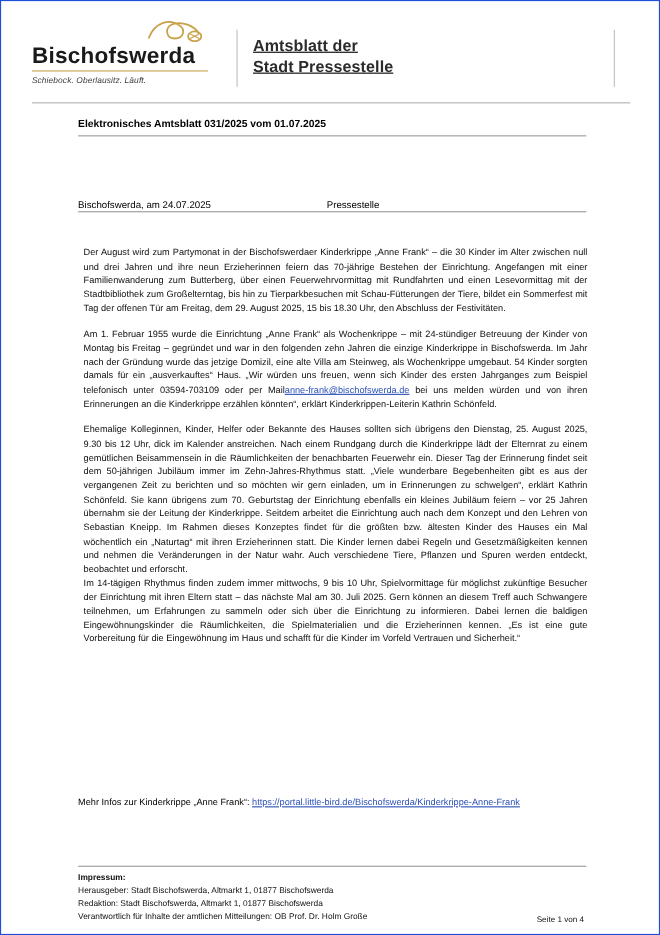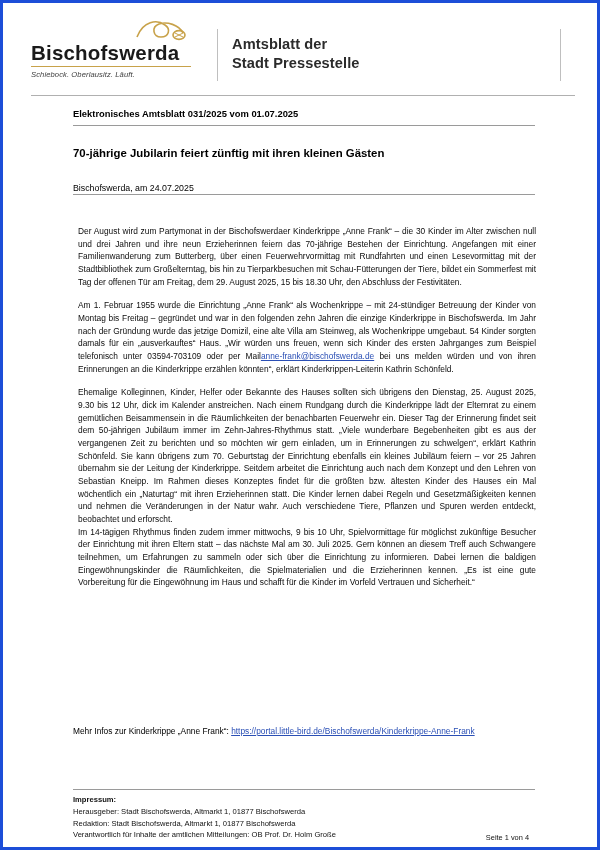--- a/index.html
+++ b/index.html
@@ -14,21 +14,21 @@
     color: #000000;
     position: relative;
     overflow: hidden;
   }
   .page {
     position: absolute;
     left: 0; top: 0;
     width: 600px;
     height: 850px;
     background: #fff;
-    border: 3px solid #1d4ed8;
+    border: 1px solid #1d4ed8;
     box-sizing: border-box;
   }
   
   .masthead {
     position: absolute;
     left: 28px;
     top: 26px;
     width: 544px;
     height: 56px;
     display: flex;
@@ -69,20 +69,21 @@
   }
   .divider-v {
     width: 1px;
     background: #bfbfbf;
     height: 52px;
     margin: 0 14px 0 4px;
   }
   .title-block {
     flex: 1;
     padding-top: 6px;
+    text-decoration: underline;
   }
   .title-line {
     font-size: 14.6px;
     font-weight: bold;
     color: #2b2b2b;
     line-height: 1.28;
     letter-spacing: 0.1px;
   }
   .right-block {
     width: 172px;
@@ -241,24 +242,24 @@
     </div>
 
     <div class="divider-v"></div>
 
   </div>
   <div class="head-rule"></div>
 
   <div class="issue-line">Elektronisches Amtsblatt 031/2025 vom 01.07.2025</div>
   <div class="issue-rule"></div>
 
-  <div class="headline">70-jährige Jubilarin feiert zünftig mit ihren kleinen Gästen</div>
 
   <div class="subline">
     <div class="left">Bischofswerda, am 24.07.2025</div>
+    <div class="right">Pressestelle</div>
   </div>
   <div class="sub-rule"></div>
 
   <div class="body-text">
     <p>Der August wird zum Partymonat in der Bischofswerdaer Kinderkrippe „Anne Frank“ – die 30 Kinder im Alter zwischen null und drei Jahren und ihre neun Erzieherinnen feiern das 70-jährige Bestehen der Einrichtung. Angefangen mit einer Familienwanderung zum Butterberg, über einen Feuerwehrvormittag mit Rundfahrten und einen Lesevormittag mit der Stadtbibliothek zum Großelterntag, bis hin zu Tierparkbesuchen mit Schau-Fütterungen der Tiere, bildet ein Sommerfest mit Tag der offenen Tür am Freitag, dem 29. August 2025, 15 bis 18.30 Uhr, den Abschluss der Festivitäten.</p>
     <p><span>Am 1. Februar 1955 wurde die Einrichtung „Anne Frank“ als Wochenkrippe – mit 24-stündiger Betreuung der Kinder von Montag bis Freitag – gegründet und war in den folgenden zehn Jahren die einzige Kinderkrippe in Bischofswerda. Im Jahr nach der Gründung wurde das jetzige Domizil, eine alte Villa am Steinweg, als Wochenkrippe umgebaut. 54 Kinder sorgten damals für ein „ausverkauftes“ Haus. „Wir würden uns freuen, wenn sich Kinder des ersten Jahrganges zum Beispiel telefonisch unter 03594-703109 oder per Mail</span><a class="link" href="#">anne-frank@bischofswerda.de</a><span> bei uns melden würden und von ihren Erinnerungen an die Kinderkrippe erzählen könnten“, erklärt Kinderkrippen-Leiterin Kathrin Schönfeld.</span></p>
     <p style="margin-bottom:0">Ehemalige Kolleginnen, Kinder, Helfer oder Bekannte des Hauses sollten sich übrigens den Dienstag, 25. August 2025, 9.30 bis 12 Uhr, dick im Kalender anstreichen. Nach einem Rundgang durch die Kinderkrippe lädt der Elternrat zu einem gemütlichen Beisammensein in die Räumlichkeiten der benachbarten Feuerwehr ein. Dieser Tag der Erinnerung findet seit dem 50-jährigen Jubiläum immer im Zehn-Jahres-Rhythmus statt. „Viele wunderbare Begebenheiten gibt es aus der vergangenen Zeit zu berichten und so möchten wir gern einladen, um in Erinnerungen zu schwelgen“, erklärt Kathrin Schönfeld. Sie kann übrigens zum 70. Geburtstag der Einrichtung ebenfalls ein kleines Jubiläum feiern – vor 25 Jahren übernahm sie der Leitung der Kinderkrippe. Seitdem arbeitet die Einrichtung auch nach dem Konzept und den Lehren von Sebastian Kneipp. Im Rahmen dieses Konzeptes findet für die größten bzw. ältesten Kinder des Hauses ein Mal wöchentlich ein „Naturtag“ mit ihren Erzieherinnen statt. Die Kinder lernen dabei Regeln und Gesetzmäßigkeiten kennen und nehmen die Veränderungen in der Natur wahr. Auch verschiedene Tiere, Pflanzen und Spuren werden entdeckt, beobachtet und erforscht.</p>
     <p style="margin-top:0">Im 14-tägigen Rhythmus finden zudem immer mittwochs, 9 bis 10 Uhr, Spielvormittage für möglichst zukünftige Besucher der Einrichtung mit ihren Eltern statt – das nächste Mal am 30. Juli 2025. Gern können an diesem Treff auch Schwangere teilnehmen, um Erfahrungen zu sammeln oder sich über die Einrichtung zu informieren. Dabei lernen die baldigen Eingewöhnungskinder die Räumlichkeiten, die Spielmaterialien und die Erzieherinnen kennen. „Es ist eine gute Vorbereitung für die Eingewöhnung im Haus und schafft für die Kinder im Vorfeld Vertrauen und Sicherheit.“</p>
   </div>
 

